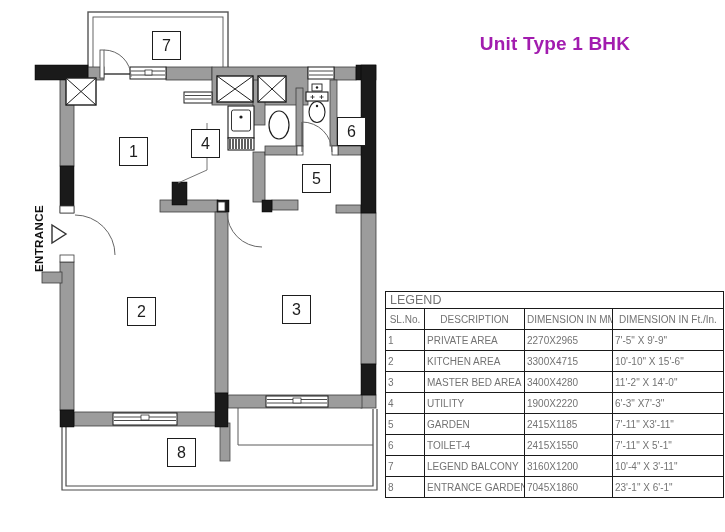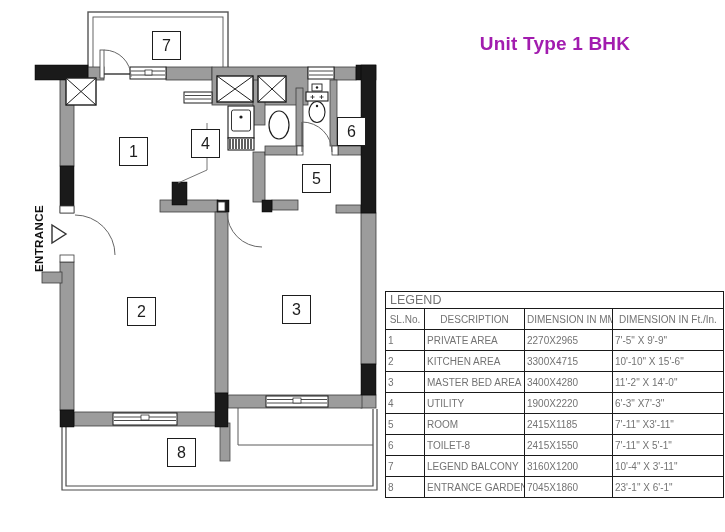--- a/index.html
+++ b/index.html
@@ -194,27 +194,27 @@
             <td>11'-2" X 14'-0"</td>
           </tr>
           <tr>
             <td>4</td>
             <td>UTILITY</td>
             <td>1900X2220</td>
             <td>6'-3" X7'-3"</td>
           </tr>
           <tr>
             <td>5</td>
-            <td>ROOM</td>
+            <td>GARDEN</td>
             <td>2415X1185</td>
             <td>7'-11" X3'-11"</td>
           </tr>
           <tr>
             <td>6</td>
-            <td>TOILET-8</td>
+            <td>TOILET-4</td>
             <td>2415X1550</td>
             <td>7'-11" X 5'-1"</td>
           </tr>
           <tr>
             <td>7</td>
             <td>LEGEND BALCONY</td>
             <td>3160X1200</td>
             <td>10'-4" X 3'-11"</td>
           </tr>
           <tr>

